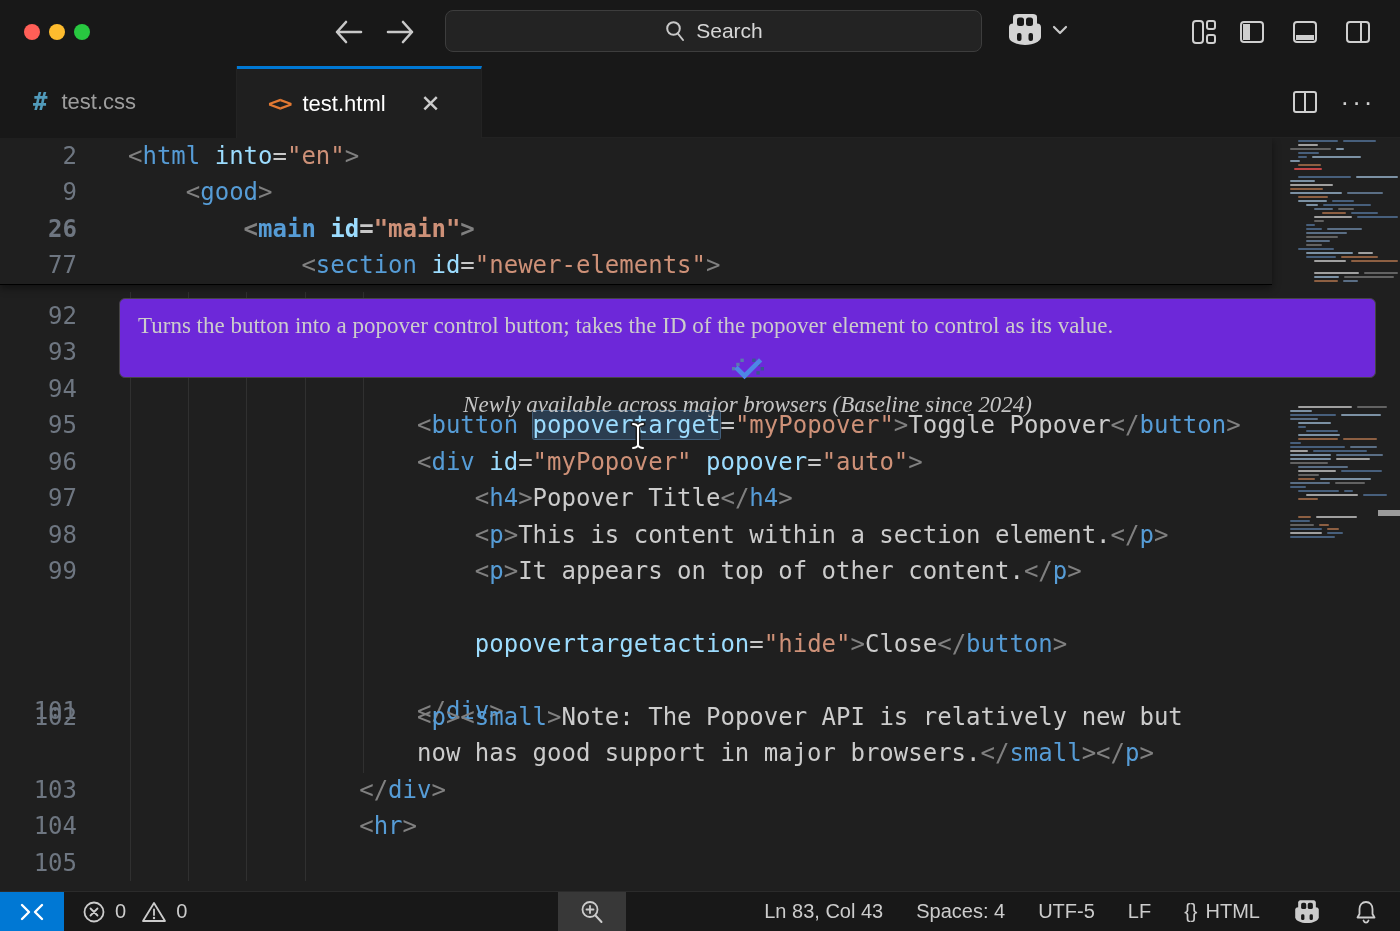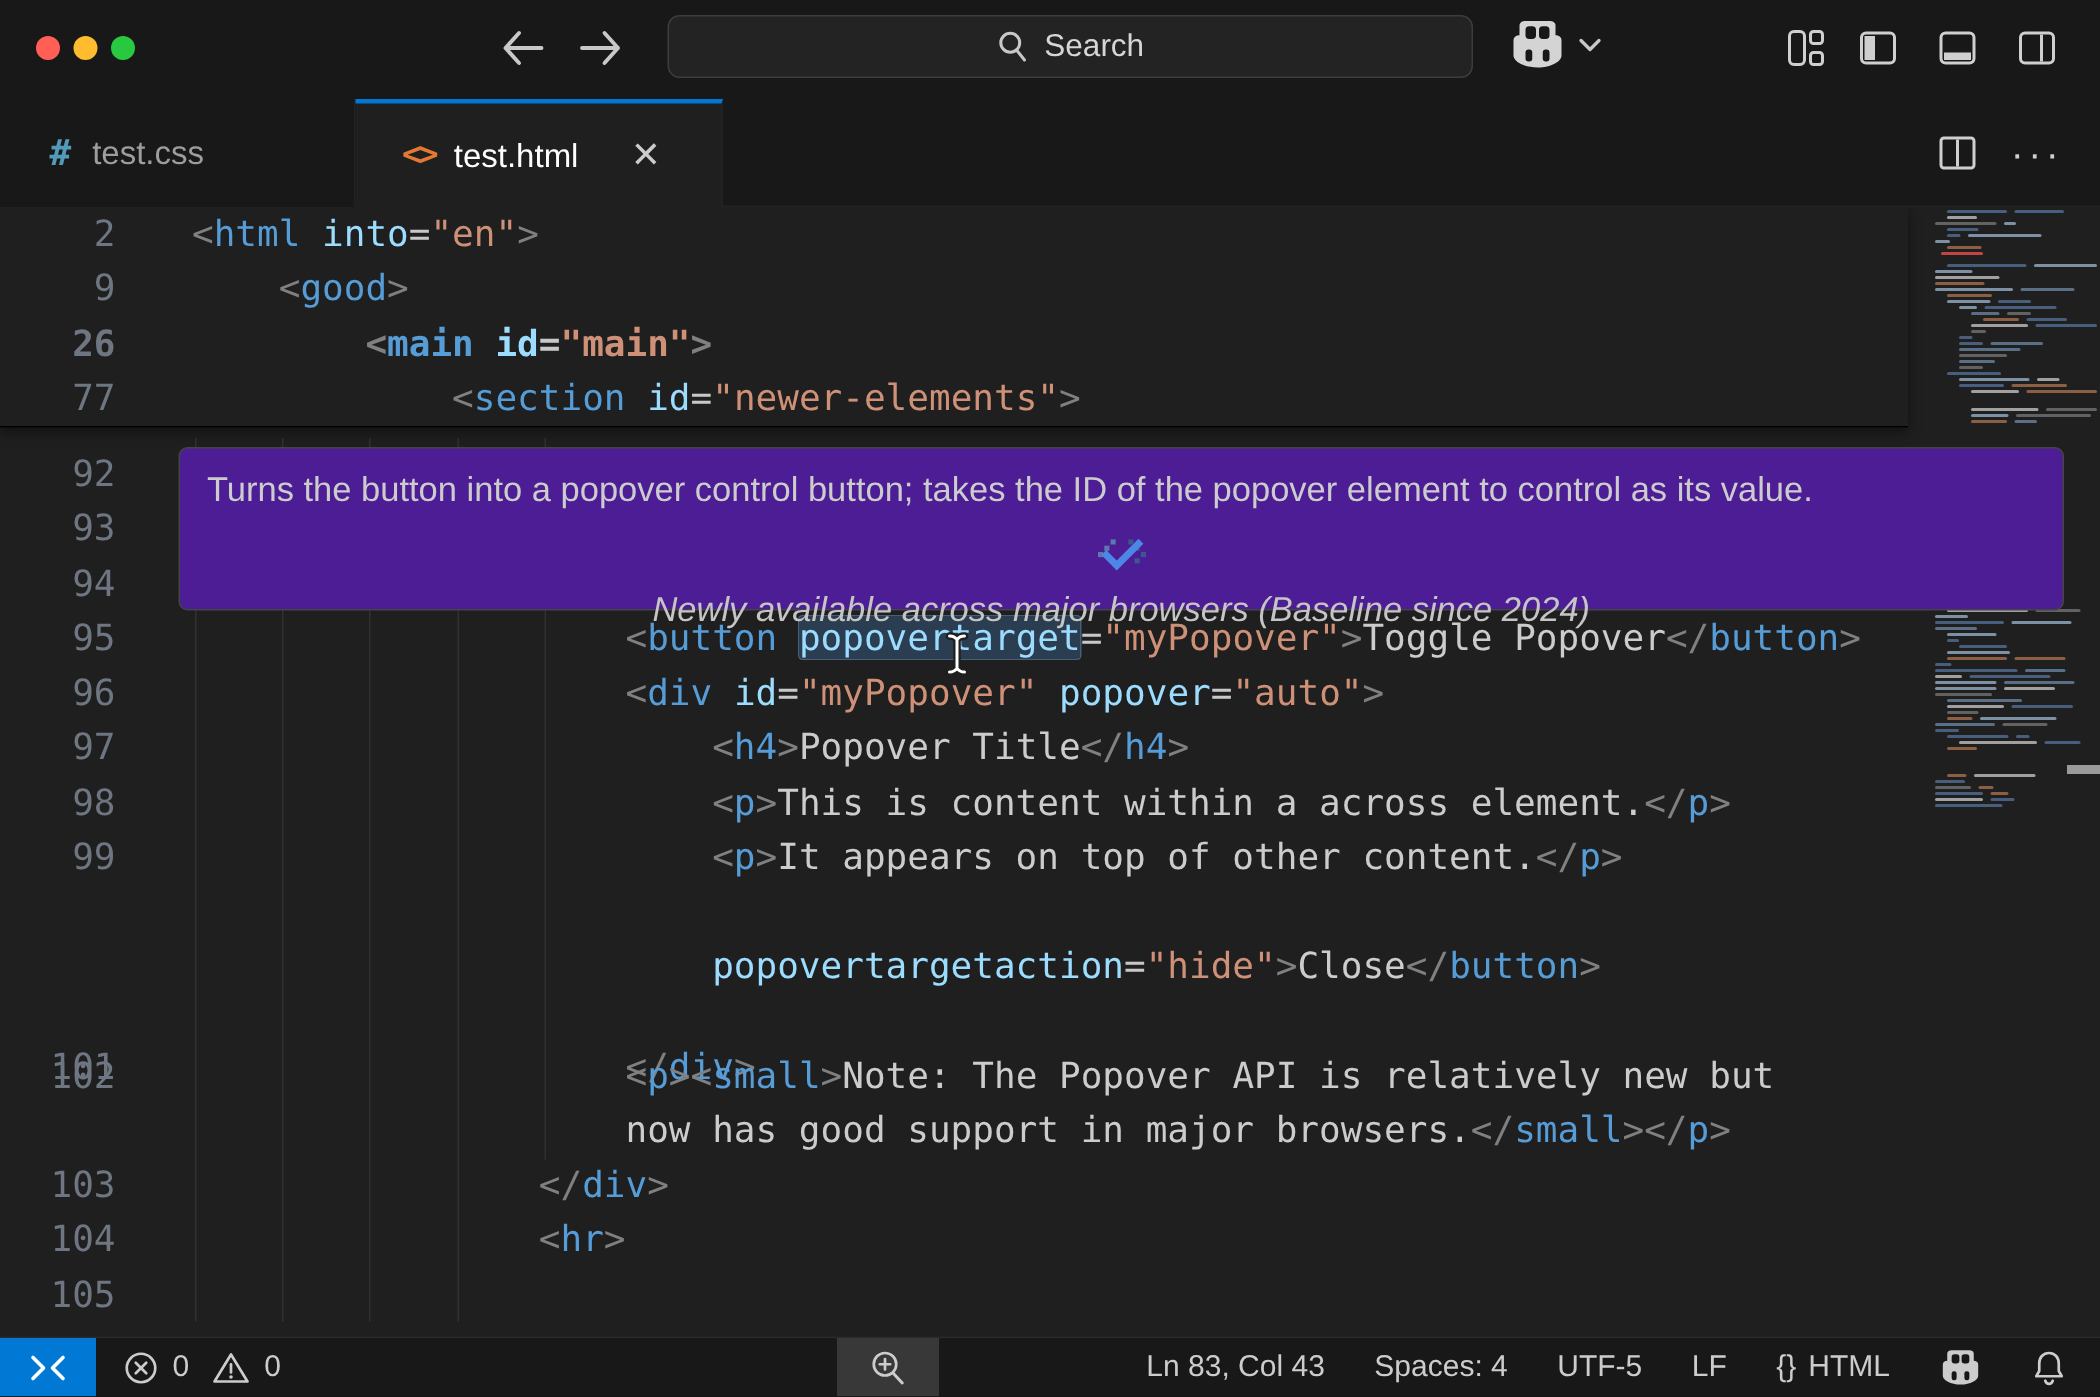--- a/index.html
+++ b/index.html
@@ -55,22 +55,22 @@
   #sticky { position:absolute; left:0; top:0; width:1272px; height:147px; background:#1f1f1f; z-index:5;
             border-bottom:1px solid #000; box-shadow:0 3px 8px rgba(0,0,0,.45); }
   #code-rows { position:absolute; left:0; top:160px; width:1272px; height:593px; z-index:1; }
   .indent-guide { position:absolute; width:1px; background:#303030; z-index:0; }
   
   #minimap { position:absolute; left:1272px; top:0; width:128px; height:753px; overflow:hidden; z-index:2; }
   .mm-line { position:absolute; height:2px; border-radius:1px; }
   #minimap-hr-bar { position:absolute; left:106px; top:372px; width:22px; height:6px; background:#9a9a9a; }
   
   #hover-tooltip {
-    position:absolute; left:119px; top:160px; width:1257px; height:109px; z-index:50;
-    background:#4c1d95; border:1px solid #454545; border-radius:6px; padding:14px 18px 0 18px;
+    position:absolute; left:119px; top:160px; width:1257px; height:80px; z-index:50;
+    background:#6d28d9; border:1px solid #454545; border-radius:6px; padding:14px 18px 0 18px;font-family:Liberation Serif, serif;
   }
   #tooltip-line1 { font-size:23px; color:#cccccc; }
   #tooltip-line2 { margin-top:17px; display:flex; align-items:center; gap:10px;flex-direction:column; }
   #tooltip-line2 span { font-size:23px; font-style:italic; color:#c5c5c5; }
   
   #mouse-cursor { position:absolute; left:629px; top:283px; z-index:60; }
   
   #statusbar { position:absolute; left:0; top:891px; width:1400px; height:40px; background:#181818;
                border-top:1px solid #2b2b2b; font-size:20px; color:#cccccc; }
   #remote-indicator { position:absolute; left:0; top:0; width:64px; height:39px; background:#0078d4;
@@ -198,21 +198,21 @@
         <div class="code-row" style="top: 145.8px; padding-left: 16px;">
           <span class="ln">96</span>
           <span class="code">                    <span class="sg-p">&lt;</span><span class="sg-t">div</span><span class="sg-x"> </span><span class="sg-a">id</span><span class="sg-eq">=</span><span class="sg-s">"myPopover"</span><span class="sg-x"> </span><span class="sg-a">popover</span><span class="sg-eq">=</span><span class="sg-s">"auto"</span><span class="sg-p">&gt;</span></span>
         </div>
         <div class="code-row" style="top: 182.25px;">
           <span class="ln">97</span>
           <span class="code">                        <span class="sg-p">&lt;</span><span class="sg-t">h4</span><span class="sg-p">&gt;</span><span class="sg-x">Popover Title</span><span class="sg-p">&lt;/</span><span class="sg-t">h4</span><span class="sg-p">&gt;</span></span>
         </div>
         <div class="code-row" style="top: 218.7px;">
           <span class="ln">98</span>
-          <span class="code">                        <span class="sg-p">&lt;</span><span class="sg-t">p</span><span class="sg-p">&gt;</span><span class="sg-x">This is content within a across element.</span><span class="sg-p">&lt;/</span><span class="sg-t">p</span><span class="sg-p">&gt;</span></span>
+          <span class="code">                        <span class="sg-p">&lt;</span><span class="sg-t">p</span><span class="sg-p">&gt;</span><span class="sg-x">This is content within a section element.</span><span class="sg-p">&lt;/</span><span class="sg-t">p</span><span class="sg-p">&gt;</span></span>
         </div>
         <div class="code-row" style="top: 255.15px;">
           <span class="ln">99</span>
           <span class="code">                        <span class="sg-p">&lt;</span><span class="sg-t">p</span><span class="sg-p">&gt;</span><span class="sg-x">It appears on top of other content.</span><span class="sg-p">&lt;/</span><span class="sg-t">p</span><span class="sg-p">&gt;</span></span>
         </div>
         <div class="code-row" style="top: 328.05px;">
           <span class="ln"></span>
           <span class="code">                        <span class="sg-a">popovertargetaction</span><span class="sg-eq">=</span><span class="sg-s">"hide"</span><span class="sg-p">&gt;</span><span class="sg-x">Close</span><span class="sg-p">&lt;/</span><span class="sg-t">button</span><span class="sg-p">&gt;</span></span>
         </div>
         <div class="code-row" style="top: 369px; margin-top: 26px;">

